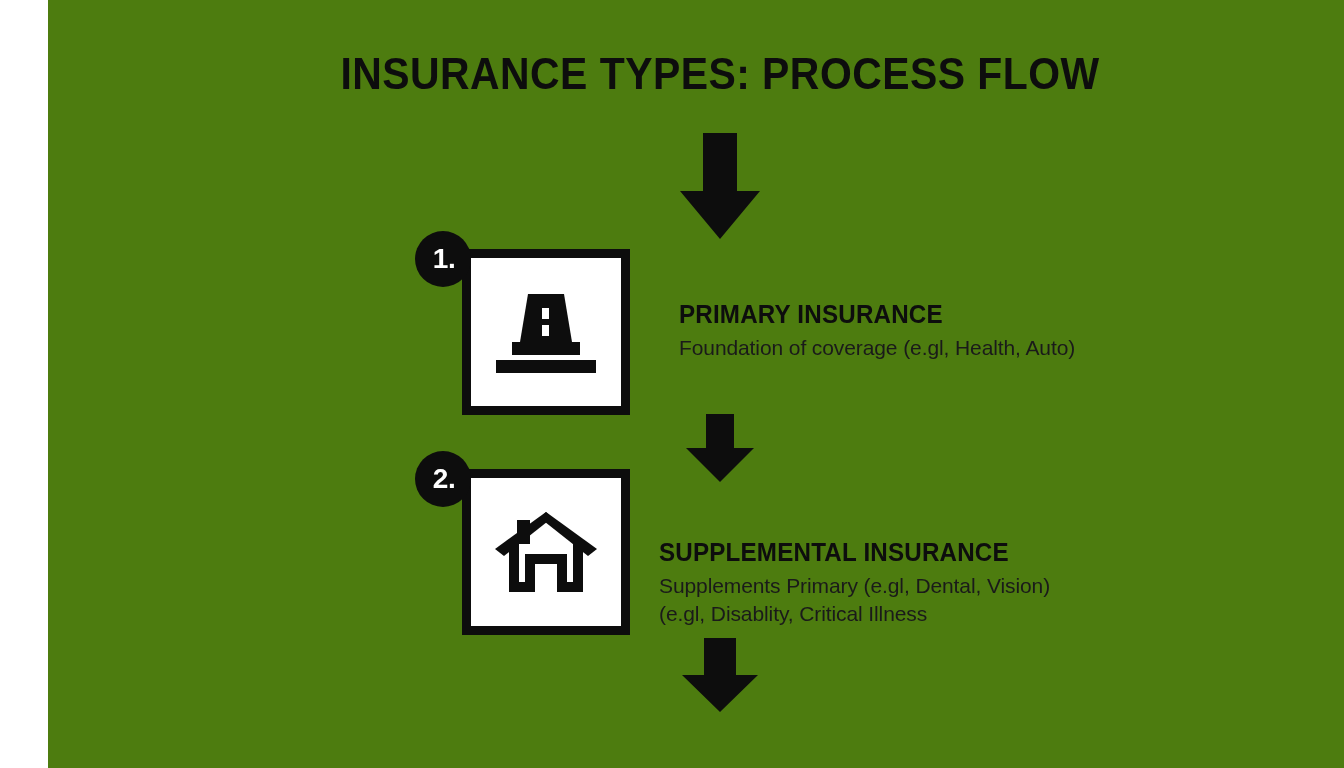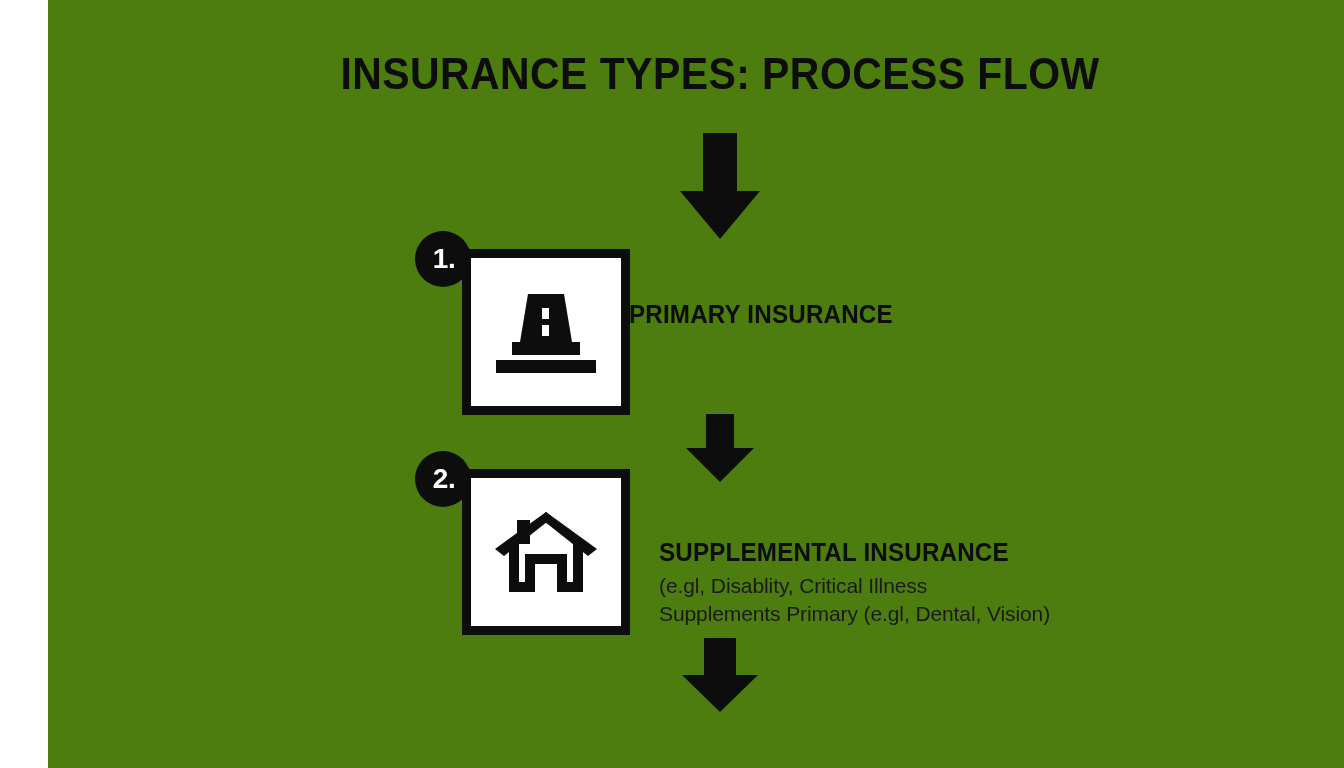--- a/index.html
+++ b/index.html
@@ -135,22 +135,23 @@
           <rect x="2" y="70" width="100" height="13" fill="#0d0d0d"></rect>
 
           <rect x="48" y="18" width="7" height="11" fill="#ffffff"></rect>
           <rect x="48" y="35" width="7" height="11" fill="#ffffff"></rect>
         </svg>
       </div>
     </div>
     <div class="badge" style="left:367px; top:231px;">
       <span>1.</span>
     </div>
-    <div class="step-text" style="left:581px; top:300px;">
+    <div class="step-text" style="left:631px; top:300px;">
       <p class="step-heading">PRIMARY INSURANCE</p>
+      <p class="step-desc">Foundation of coverage (e.gl, Health, Auto)</p>
     </div>
   </div>
 
   <div class="arrow" style="left:638px; top:414px;">
     <svg width="68" height="68" viewBox="0 0 68 68" xmlns="http://www.w3.org/2000/svg">
       <polygon points="20,0 48,0 48,34 68,34 34,68 0,34 20,34" fill="#0d0d0d"></polygon>
     </svg>
   </div>
 
   <div class="step">
@@ -165,22 +166,22 @@
 
           <path d="M16,38 L16,86 L42,86 L42,58 L64,58 L64,86 L90,86 L90,38 L80,38 L80,76 L74,76 L74,48 L32,48 L32,76 L26,76 L26,38 Z" fill="#0d0d0d"></path>
         </svg>
       </div>
     </div>
     <div class="badge" style="left:367px; top:451px;">
       <span>2.</span>
     </div>
     <div class="step-text" style="left:611px; top:538px;">
       <p class="step-heading">SUPPLEMENTAL INSURANCE</p>
+      <p class="step-desc">Supplements Primary (e.gl, Dental, Vision)</p>
       <p class="step-desc">(e.gl, Disablity, Critical Illness</p>
-      <p class="step-desc">Supplements Primary (e.gl, Dental, Vision)</p>
     </div>
   </div>
 
   <div class="arrow" style="left:634px; top:638px;">
     <svg width="76" height="74" viewBox="0 0 76 74" xmlns="http://www.w3.org/2000/svg">
       <polygon points="22,0 54,0 54,37 76,37 38,74 0,37 22,37" fill="#0d0d0d"></polygon>
     </svg>
   </div>
 
 </div>

